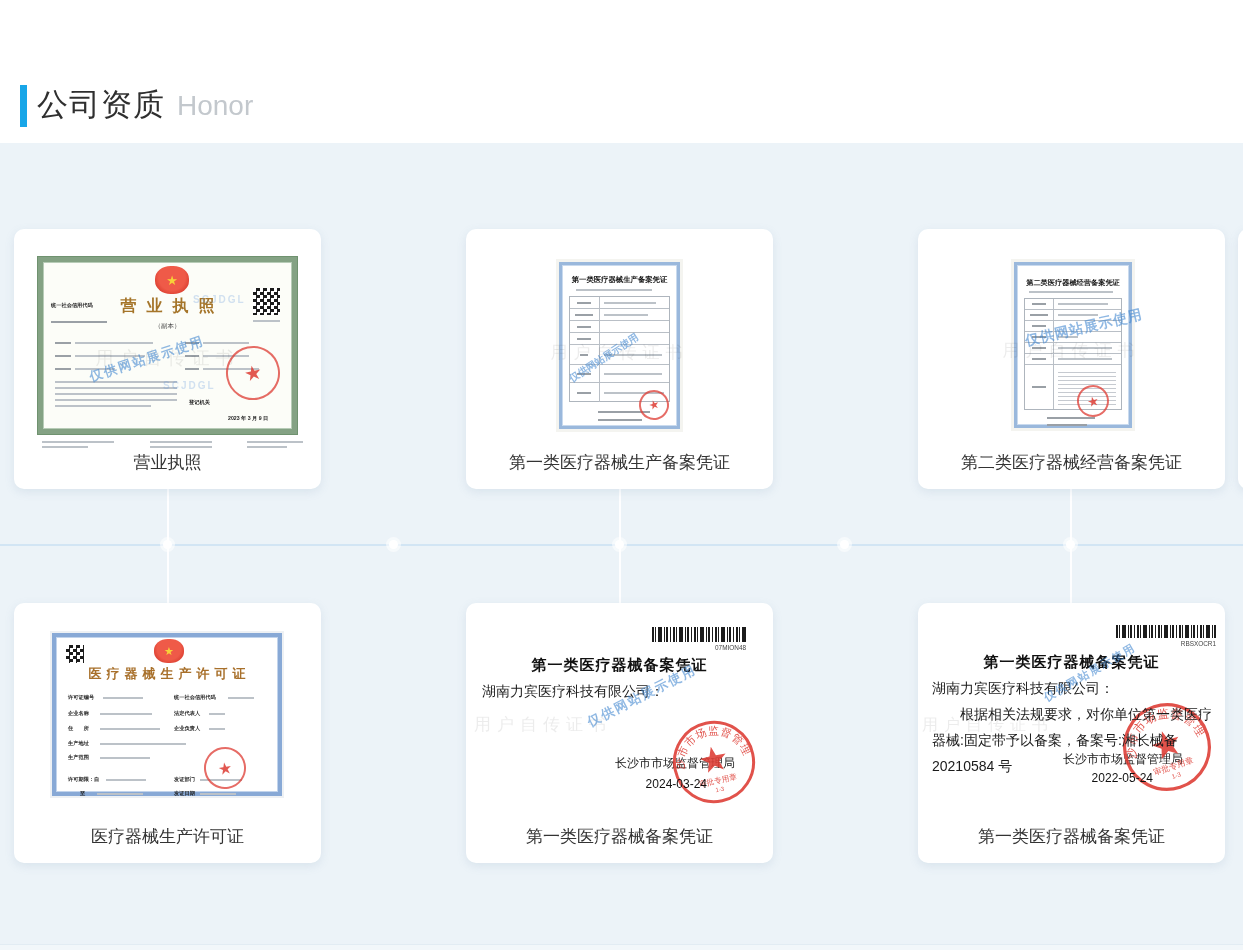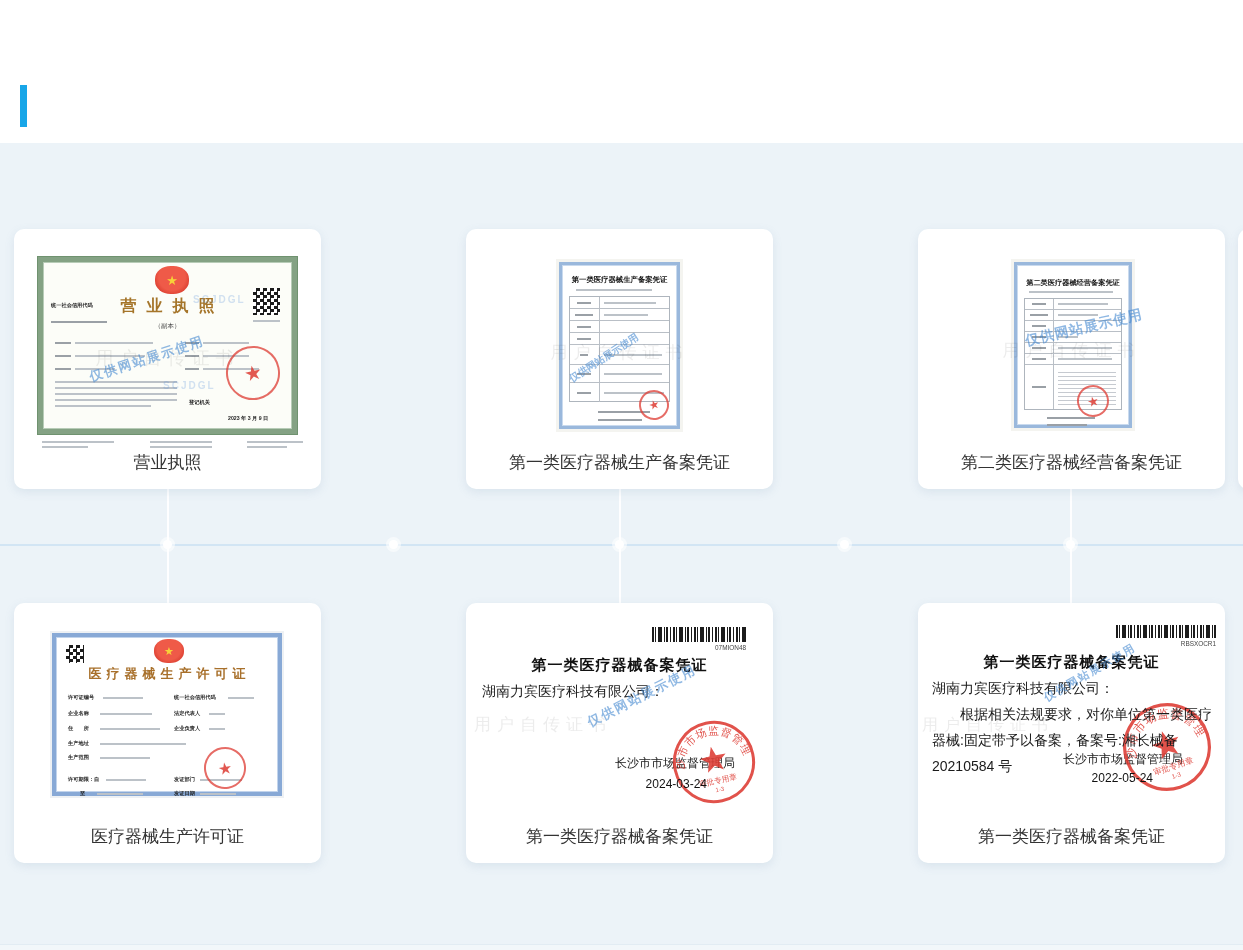--- a/index.html
+++ b/index.html
@@ -83,20 +83,24 @@
   .f-agency{position:absolute;font-size:12px;color:#1a1a1a;z-index:1;}
   .f-date{position:absolute;font-size:12px;color:#111;z-index:3;}
 </style>
 </head>
 <body>
 
 <div class="stage">
 
   <div class="hdr">
     <div class="accent-bar"></div>
+    <div class="hdr-titles">
+      <span class="title-cn">公司资质</span>
+      <span class="title-en">Honor</span>
+    </div>
   </div>
 
   <div class="section"></div>
   <div class="divider"></div>
   <div class="connector" style="left:167px;"></div>
   <div class="connector" style="left:619px;"></div>
   <div class="connector" style="left:1070px;"></div>
   <div class="dot" style="left:163px;top:540px;"></div>
   <div class="dot" style="left:389px;top:540px;"></div>
   <div class="dot" style="left:615px;top:540px;"></div>

